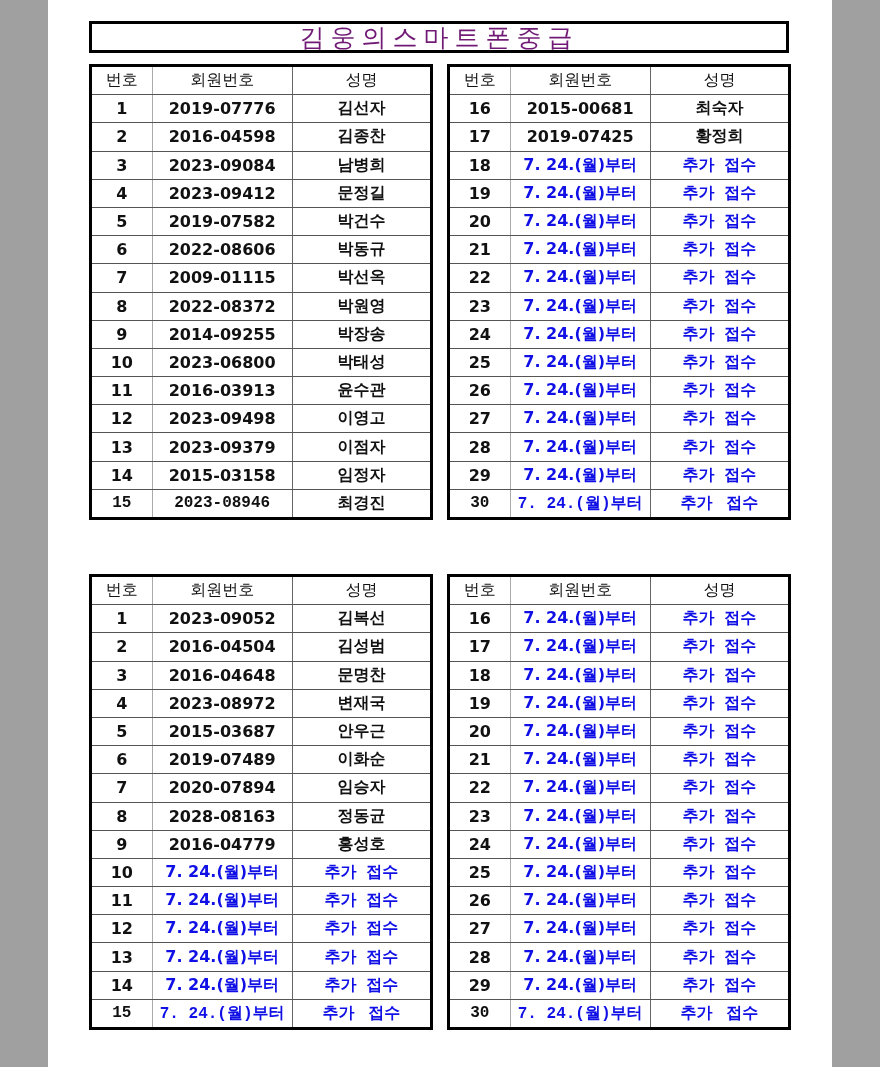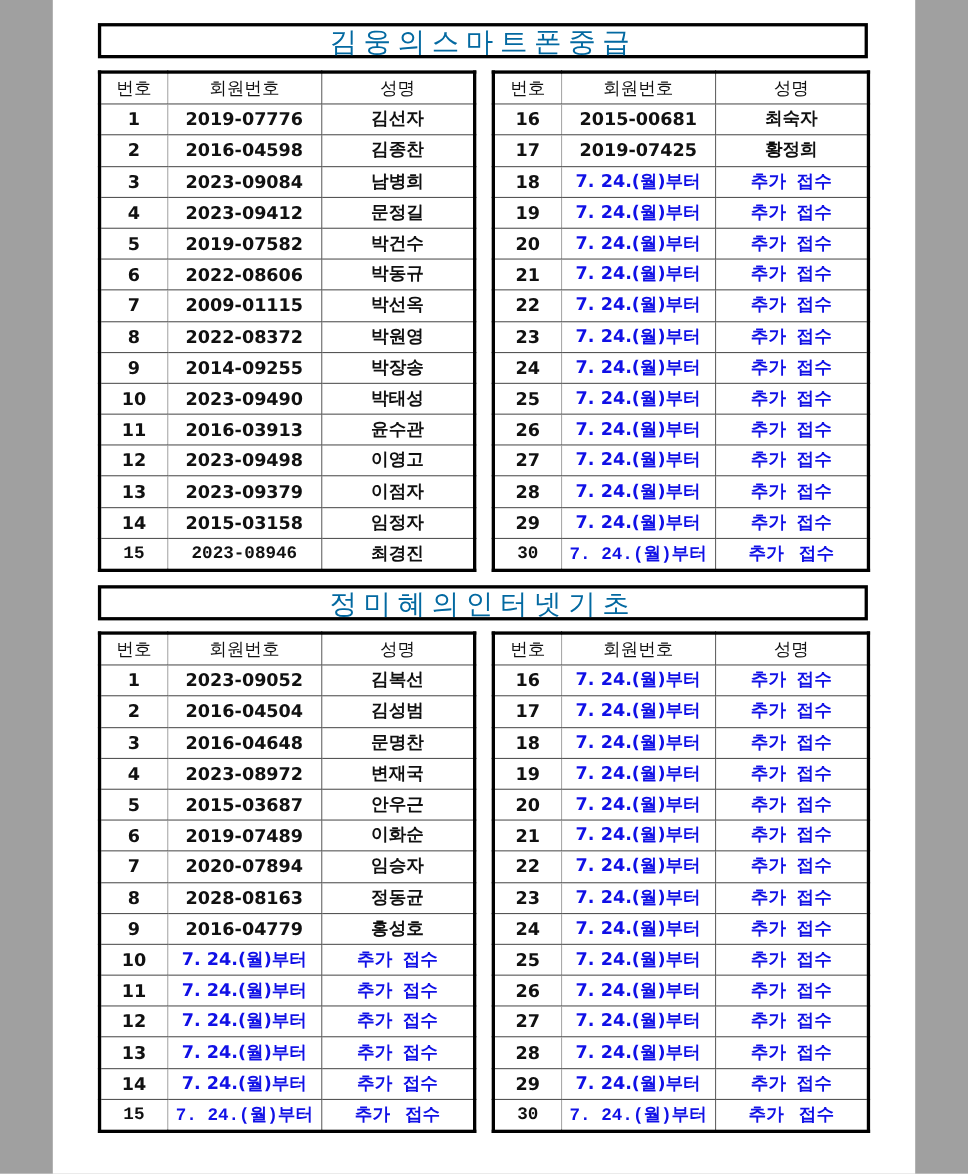--- a/index.html
+++ b/index.html
@@ -1,20 +1,20 @@
 <!DOCTYPE html>
 <html><head>
 <meta charset="utf-8">
 <style>
   html, body { margin:0; padding:0; }
   body { width:880px; height:1067px; background:#a0a0a0; position:relative; overflow:hidden;
          font-family:"DejaVu Sans", "Liberation Sans", sans-serif; }
   .page { position:absolute; left:48px; top:0; width:784px; height:1067px; background:#fff; }
   .title { position:absolute; left:41px; width:700px; height:32px; border:3px solid #000; box-sizing:border-box;
-           text-align:center; font-size:25px; line-height:28px; letter-spacing:6px; color:#0369a1; }
+           text-align:center; font-size:25px; line-height:28px; letter-spacing:6px; color:#701a75; }
   .tbl { position:absolute; border-collapse:collapse; border:3px solid #000; table-layout:fixed; }
   .tbl td { height:27.2px; padding:0; text-align:center; font-size:16px; font-weight:bold; color:#111;
             border-bottom:1px solid #555; border-right:1px solid #666; white-space:nowrap; }
   .tbl td.c0 { border-right:1px solid #aaa; }
   .tbl tr.hdr td { font-weight:normal; font-size:16px;margin-top:12px; }
   .tbl tr:last-child td { border-bottom:none;font-family:Liberation Mono, monospace; }
   .tbl td:last-child { border-right:none; }
   .tbl td.blue { color:#1010e6; }
   .tbl td.blue.name { letter-spacing:0; word-spacing:4px;text-align:center; }
 </style>
@@ -75,21 +75,21 @@
           <td class="c1">2022-08372</td>
           <td class="c2 name">박원영</td>
         </tr>
         <tr>
           <td class="c0">9</td>
           <td class="c1">2014-09255</td>
           <td class="c2 name">박장송</td>
         </tr>
         <tr>
           <td class="c0">10</td>
-          <td class="c1">2023-09490</td>
+          <td class="c1">2023-06800</td>
           <td class="c2 name">박태성</td>
         </tr>
         <tr>
           <td class="c0">11</td>
           <td class="c1">2016-03913</td>
           <td class="c2 name">윤수관</td>
         </tr>
         <tr>
           <td class="c0">12</td>
           <td class="c1">2023-09498</td>
@@ -195,21 +195,20 @@
           <td class="c2 blue name">추가 접수</td>
         </tr>
         <tr>
           <td class="c0">30</td>
           <td class="c1 blue">7. 24.(월)부터</td>
           <td class="c2 blue name">추가 접수</td>
         </tr>
       </tbody>
     </table>
 
-  <div class="title" style="top:532px;">정미혜의인터넷기초</div>
   <table class="tbl" id="t1l" style="left:41px; top:574px; width:344px;">
       <colgroup>
         <col style="width:61px">
         <col style="width:139px">
         <col style="width:138px">
       </colgroup>
       <tbody>
         <tr class="hdr">
           <td class="c0">번호</td>
           <td class="c1">회원번호</td>

